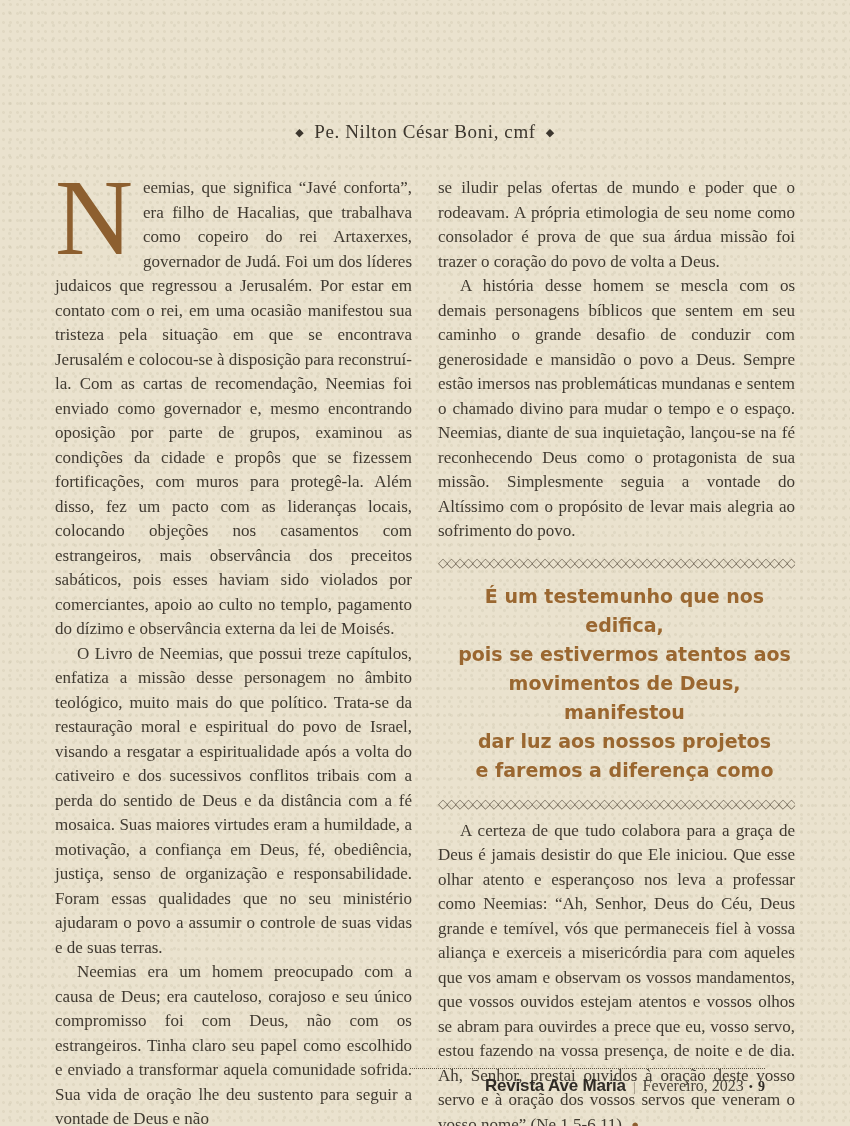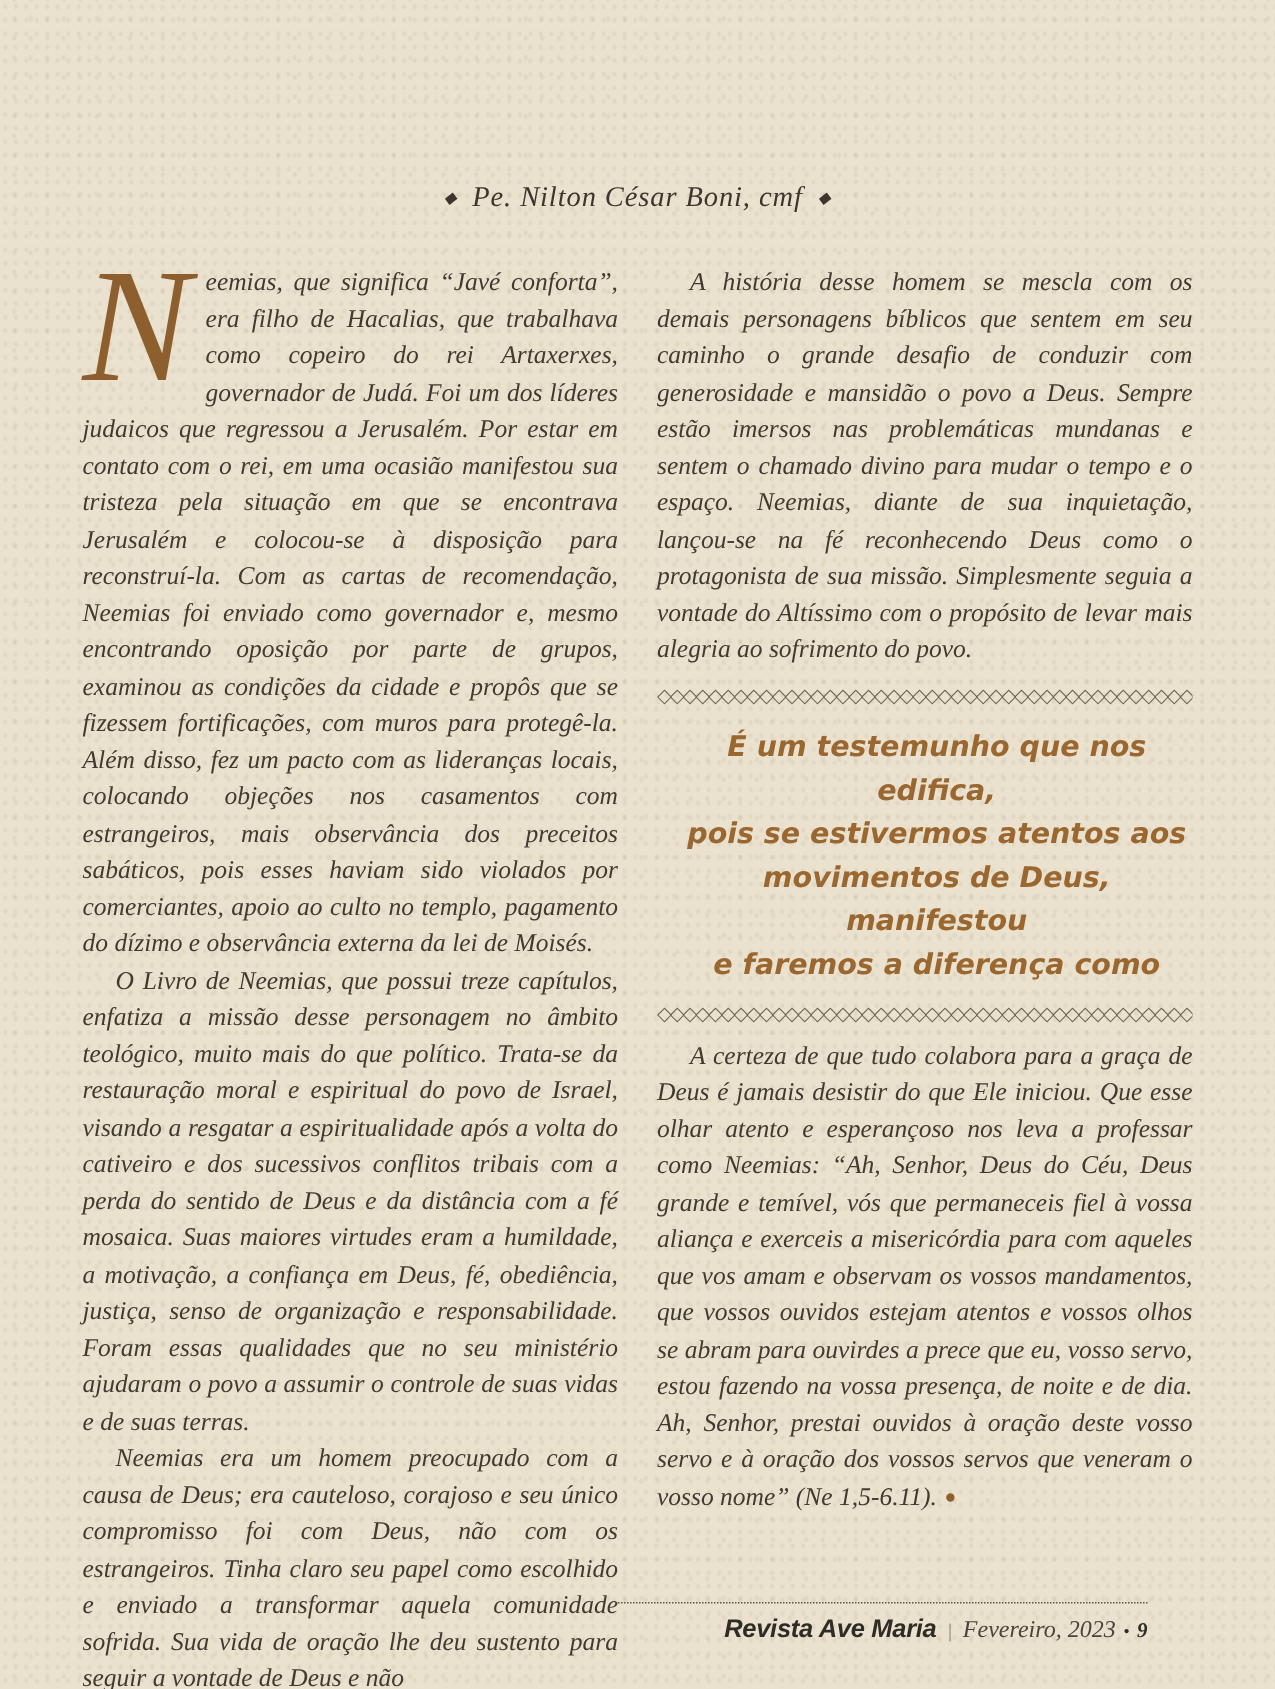--- a/index.html
+++ b/index.html
@@ -1,15 +1,15 @@
 <!DOCTYPE html>
 <html lang="pt-BR"><head>
 <meta charset="utf-8">
 <style>
-  * { box-sizing: border-box; font-style: italic; }
+  * { box-sizing: border-box; }
   html, body { margin: 0; padding: 0; }
   body {
     width: 850px;
     font-family: "Liberation Serif", serif;
   }
   .page {
     position: relative;
     width: 850px;
     height: 1126px;
     overflow: hidden;
@@ -122,28 +122,30 @@
 
   <div class="columns">
 
     <div class="col">
       <p><span class="dropcap">N</span><span>eemias, que significa “Javé conforta”, era filho de Hacalias, que trabalhava como copeiro do rei Artaxerxes, governador de Judá. Foi um dos líderes judaicos que regressou a Jerusalém. Por estar em contato com o rei, em uma ocasião manifestou sua tristeza pela situação em que se encontrava Jerusalém e colocou-se à disposição para reconstruí-la. Com as cartas de recomendação, Neemias foi enviado como governador e, mesmo encontrando oposição por parte de grupos, examinou as condições da cidade e propôs que se fizessem fortificações, com muros para protegê-la. Além disso, fez um pacto com as lideranças locais, colocando objeções nos casamentos com estrangeiros, mais observância dos preceitos sabáticos, pois esses haviam sido violados por comerciantes, apoio ao culto no templo, pagamento do dízimo e observância externa da lei de Moisés.</span></p>
       <p class="indent">O Livro de Neemias, que possui treze capítulos, enfatiza a missão desse personagem no âmbito teológico, muito mais do que político. Trata-se da restauração moral e espiritual do povo de Israel, visando a resgatar a espiritualidade após a volta do cativeiro e dos sucessivos conflitos tribais com a perda do sentido de Deus e da distância com a fé mosaica. Suas maiores virtudes eram a humildade, a motivação, a confiança em Deus, fé, obediência, justiça, senso de organização e responsabilidade. Foram essas qualidades que no seu ministério ajudaram o povo a assumir o controle de suas vidas e de suas terras.</p>
       <p class="indent">Neemias era um homem preocupado com a causa de Deus; era cauteloso, corajoso e seu único compromisso foi com Deus, não com os estrangeiros. Tinha claro seu papel como escolhido e enviado a transformar aquela comunidade sofrida. Sua vida de oração lhe deu sustento para seguir a vontade de Deus e não</p>
     </div>
 
     <div class="col">
+      <p>se iludir pelas ofertas de mundo e poder que o rodeavam. A própria etimologia de seu nome como consolador é prova de que sua árdua missão foi trazer o coração do povo de volta a Deus.</p>
       <p class="indent">A história desse homem se mescla com os demais personagens bíblicos que sentem em seu caminho o grande desafio de conduzir com generosidade e mansidão o povo a Deus. Sempre estão imersos nas problemáticas mundanas e sentem o chamado divino para mudar o tempo e o espaço. Neemias, diante de sua inquietação, lançou-se na fé reconhecendo Deus como o protagonista de sua missão. Simplesmente seguia a vontade do Altíssimo com o propósito de levar mais alegria ao sofrimento do povo.</p>
 
       <div class="divider">◇◇◇◇◇◇◇◇◇◇◇◇◇◇◇◇◇◇◇◇◇◇◇◇◇◇◇◇◇◇◇◇◇◇◇◇◇◇◇◇◇◇◇◇◇◇◇◇◇◇</div>
 
       <div class="pullquote">
         <div>É um testemunho que nos edifica,</div>
         <div>pois se estivermos atentos aos</div>
         <div>movimentos de Deus, manifestou</div>
+        <div>dar luz aos nossos projetos</div>
         <div>e faremos a diferença como</div>
       </div>
 
       <div class="divider">◇◇◇◇◇◇◇◇◇◇◇◇◇◇◇◇◇◇◇◇◇◇◇◇◇◇◇◇◇◇◇◇◇◇◇◇◇◇◇◇◇◇◇◇◇◇◇◇◇◇</div>
 
       <p class="indent"><span>A certeza de que tudo colabora para a graça de Deus é jamais desistir do que Ele iniciou. Que esse olhar atento e esperançoso nos leva a professar como Neemias: “Ah, Senhor, Deus do Céu, Deus grande e temível, vós que permaneceis fiel à vossa aliança e exerceis a misericórdia para com aqueles que vos amam e observam os vossos mandamentos, que vossos ouvidos estejam atentos e vossos olhos se abram para ouvirdes a prece que eu, vosso servo, estou fazendo na vossa presença, de noite e de dia. Ah, Senhor, prestai ouvidos à oração deste vosso servo e à oração dos vossos servos que veneram o vosso nome” (Ne 1,5-6.11).</span><span class="endmark">●</span></p>
     </div>
 
   </div>
 

